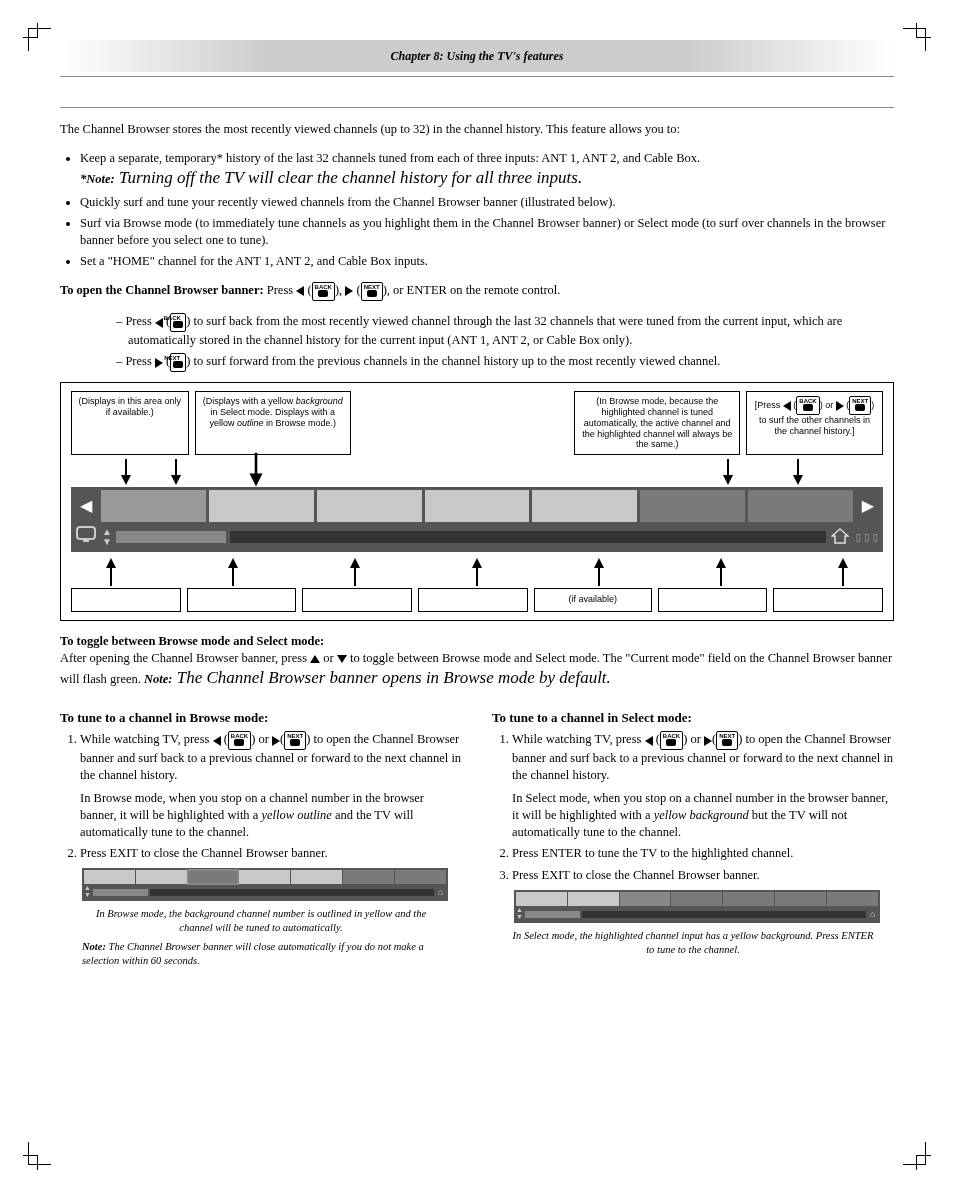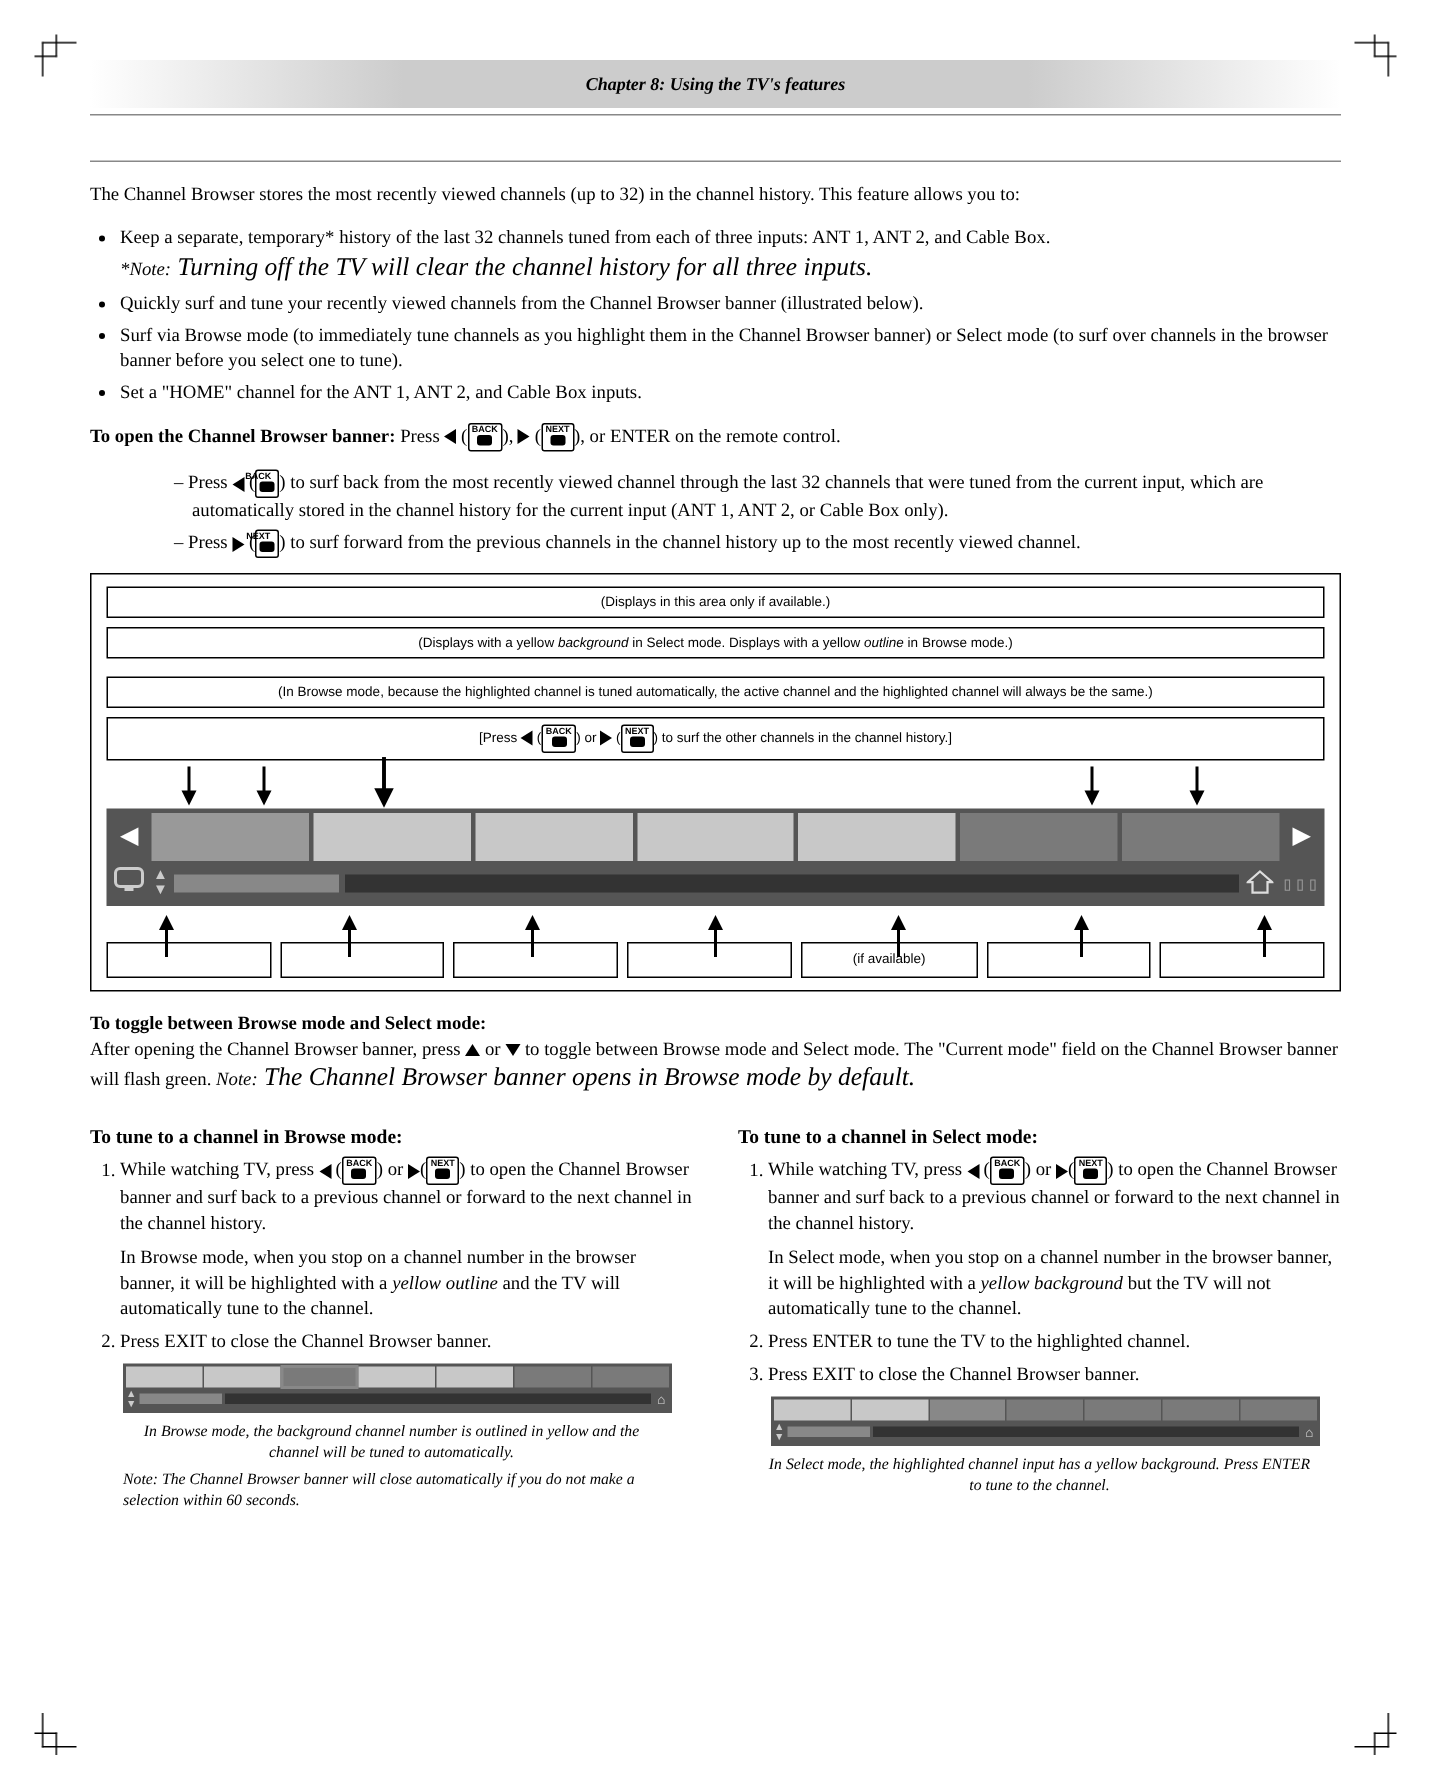--- a/index.html
+++ b/index.html
@@ -21,21 +21,21 @@
     margin-bottom: 4px;
   }
   .hr1 { border: 0; border-top: 1px solid #888; margin: 4px 0 30px 0; }
   .hr2 { border: 0; border-top: 1px solid #888; margin: 30px 0 10px 0; }
   .body-text { font-size: 12.5px; }
   .bullet-list { margin: 6px 0 6px 20px; padding: 0; }
   .bullet-list li { margin: 4px 0; }
   .sub-list { margin: 4px 0 4px 40px; padding: 0; list-style: none; }
   .sub-list li { margin: 4px 16px; text-indent: -12px; padding-left: 12px; }
   .note-inline { font-style: italic; font-size: 17px; }
-  .note-bold { font-weight: normal; font-style: italic; }
+  .note-bold { font-weight: bold; font-style: italic; }
   .b { font-weight: bold; }
   .i { font-style: italic; }
   .tri-l { display: inline-block; width: 0; height: 0; border-top: 5px solid transparent; border-bottom: 5px solid transparent; border-right: 8px solid #000; vertical-align: middle; }
   .tri-r { display: inline-block; width: 0; height: 0; border-top: 5px solid transparent; border-bottom: 5px solid transparent; border-left: 8px solid #000; vertical-align: middle; }
   .tri-u { display: inline-block; width: 0; height: 0; border-left: 5px solid transparent; border-right: 5px solid transparent; border-bottom: 8px solid #000; vertical-align: middle; }
   .tri-d { display: inline-block; width: 0; height: 0; border-left: 5px solid transparent; border-right: 5px solid transparent; border-top: 8px solid #000; vertical-align: middle; }
   .cb-icon {
     display: inline-block; font-size: 8px; line-height: 1; vertical-align: middle; text-align: center;
     border: 1px solid #000; border-radius: 2px; padding: 1px 2px; background: #fff;
     font-style: normal; font-family: Arial, sans-serif;
@@ -43,21 +43,21 @@
   .cb-icon .lab { display: block; font-size: 6px; font-weight: bold; }
   .cb-icon .box { display: inline-block; width: 10px; height: 7px; background: #000; border-radius: 2px; }
 
   
   .diagram {
     border: 1px solid #000;
     margin: 10px 0;
     padding: 8px 10px 8px 10px;
     position: relative;
   }
-  .callout-row-top { display: flex; justify-content: flex-end; align-items: stretch; gap: 6px; flex-direction: column; }
+  .callout-row-top { display: flex; justify-content: flex-end; align-items: stretch; gap: 6px; }
   .callout-box {
     border: 1px solid #000;
     font-family: Arial, sans-serif;
     font-size: 9px;
     text-align: center;
     padding: 4px 5px;
     line-height: 1.2;
     background: #fff;
   }
   .arrow-down-row { display: flex; justify-content: space-between; padding: 2px 20px; }
@@ -88,21 +88,21 @@
   .thumb-lighter { background: #c8c8c8; }
   .thumb-dark { background: #7a7a7a; }
   .banner-bottom { display: flex; align-items: center; gap: 4px; margin-top: 3px; }
   .tv-icon { width: 24px; color: #ccc; font-size: 16px; text-align: center; }
   .ud-icon { color: #ccc; font-size: 10px; line-height: 1; }
   .modebar { background: #888; height: 12px; width: 110px; }
   .infobar { background: #333; height: 12px; flex: 1; }
   .home-icon-big { width: 20px; height: 18px; color: #ddd; text-align: center; }
   .timebox { color: #999; letter-spacing: 1px; font-family: monospace; }
   .arrow-row-bottom { display: flex; justify-content: space-between; padding: 2px 20px; }
-  .callout-row-bot { display: flex; justify-content: space-between; gap: 6px; margin-top: 6px; }
+  .callout-row-bot { display: flex; justify-content: space-between; gap: 6px; margin-top: 18px; }
   .callout-empty { border: 1px solid #000; flex: 1; height: 22px; background: #fff; }
   .callout-small { border: 1px solid #000; flex: 1; font-family: Arial, sans-serif; font-size: 9px; text-align: center; padding: 4px; }
 
   
   .cols { display: flex; gap: 30px; margin-top: 10px; }
   .col { flex: 1; }
   .col h4 { font-size: 13px; margin: 6px 0 4px 0; }
   .col ol { margin: 4px 0 4px 20px; padding: 0; }
   .col ol li { margin: 5px 0; }
 

